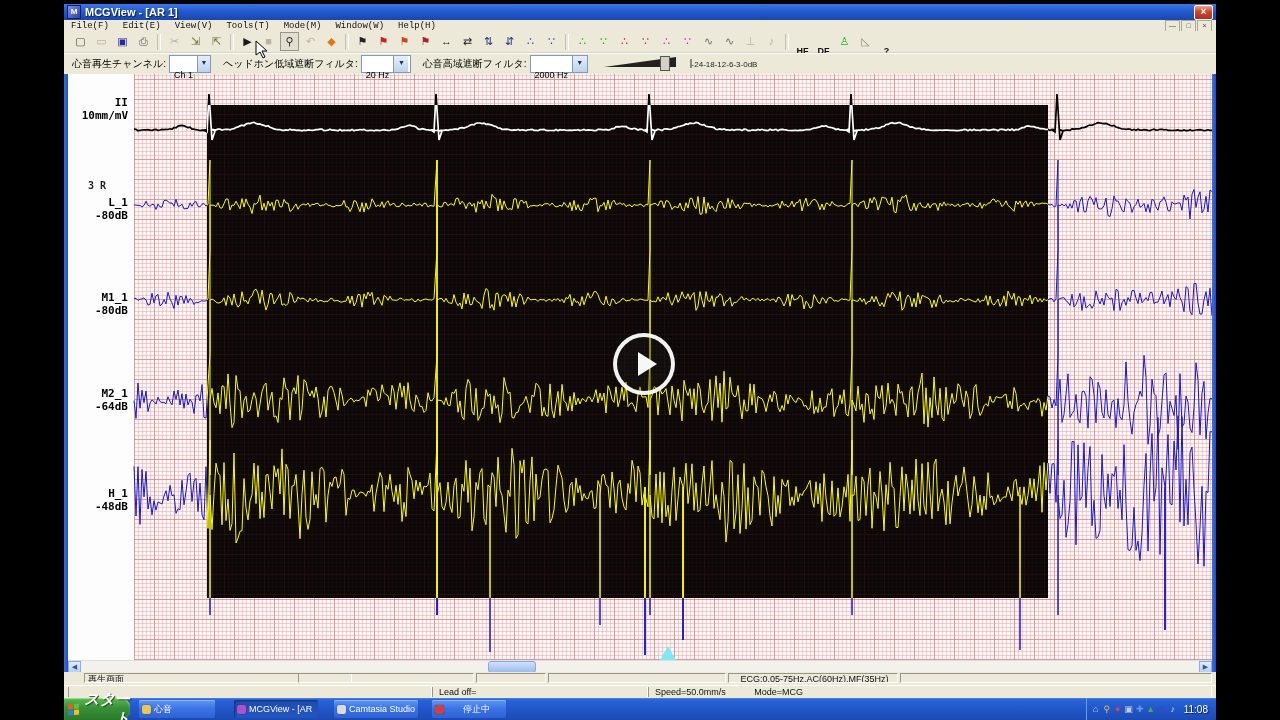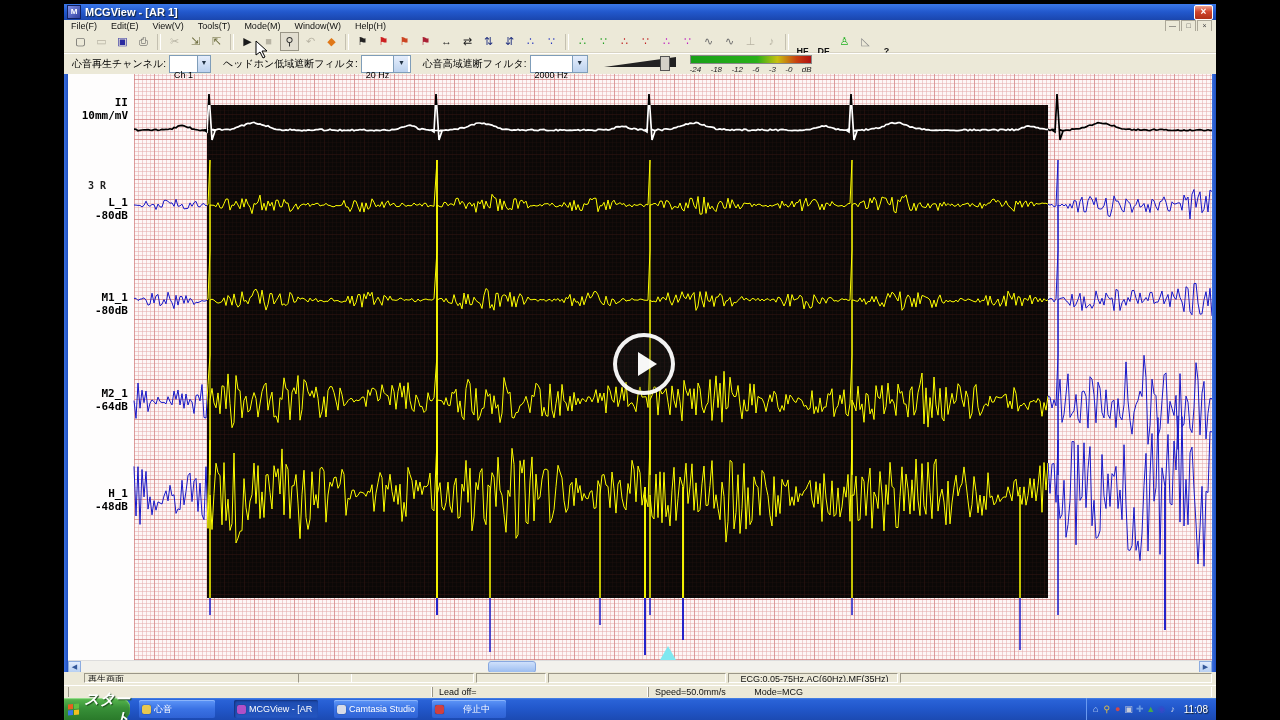--- a/index.html
+++ b/index.html
@@ -13,21 +13,21 @@
     display:flex;align-items:center;padding:0 3px;box-sizing:border-box;z-index:6;}
   #app-icon{width:12px;height:12px;background:linear-gradient(135deg,#8090e8,#3040a0);
     border:1px solid #102060;margin-right:4px;color:#fff;font-size:8px;line-height:11px;text-align:center;font-weight:bold;}
   #title-text{color:#fff;font-size:11px;font-weight:bold;text-shadow:1px 1px 1px #123;flex:1;}
   #close-btn{width:17px;height:13px;background:linear-gradient(180deg,#f0a090,#d0442c 45%,#b03018);
     border:1px solid #fff;border-radius:2px;color:#fff;font-size:10px;line-height:12px;text-align:center;font-weight:bold;}
   
   #menubar{position:absolute;left:64px;top:20px;width:1152px;height:11px;background:#ece9d8;
     display:flex;align-items:center;font-size:9px;z-index:6;}
   .menu-items{display:flex;flex:1;}
-  .menu-item{padding:16px 7px;color:#111;}
+  .menu-item{padding:16px 7px;color:#111;font-family:Liberation Mono, monospace;}
   .mdi-btns{display:flex;gap:1px;margin-right:4px;}
   .mdi-btn{width:13px;height:10px;background:#ece9d8;border:1px solid #aca899;font-size:7px;
     line-height:9px;text-align:center;color:#444;}
   
   #toolbar{position:absolute;left:64px;top:31px;width:1152px;height:22px;background:#ece9d8;
     border-bottom:1px solid #d8d4c4;display:flex;align-items:center;padding-left:6px;box-sizing:border-box;z-index:6;}
   .tb-btn{width:17px;height:17px;line-height:16px;text-align:center;font-size:11px;display:inline-block;
     margin:0 1px;border:1px solid transparent;}
   .tb-btn.txt{font-weight:bold;font-size:9px;margin-top:20px;}
   .tb-btn.pressed{border:1px solid #9a9687;background:#e2ded0;}
@@ -38,21 +38,21 @@
     border-top:1px solid #fff;display:flex;align-items:center;padding-left:8px;box-sizing:border-box;
     font-size:10px;z-index:6;}
   .ctrl-label{color:#000;margin-right:3px;white-space:nowrap;}
   .combo{display:inline-flex;align-items:stretch;height:16px;background:#fff;border:1px solid #7f9db9;
     margin-right:12px;}
   .combo-val{padding:0 4px;font-size:9px;line-height:14px;white-space:nowrap;margin-top:12px;}
   .combo-btn{width:14px;background:linear-gradient(180deg,#e6eefc,#bcd2ee);border-left:1px solid #7f9db9;
     font-size:7px;line-height:14px;text-align:center;color:#234;}
   #vol-wedge{margin:0 10px 0 4px;position:relative;}
   #vol-thumb{position:absolute;left:56px;top:0;width:8px;height:13px;background:#d4d0c8;border:1px solid #555;}
-  .meter{display:flex;flex-direction:column;width:122px;font-style:italic;}
+  .meter{display:flex;flex-direction:row;width:122px;}
   .meter-bar{height:7px;border:1px solid #888;
     background:linear-gradient(90deg,#18a018 0%,#28b018 55%,#c8c010 72%,#c84010 88%,#b01010 100%);}
   .meter-ticks{display:flex;justify-content:space-between;font-size:8px;color:#222;margin-top:1px;}
   
   #wavearea{position:absolute;left:64px;top:74px;width:1152px;height:598px;background:#fff;z-index:4;}
   #gutter{position:absolute;left:4px;top:0;width:66px;height:586px;background:#fefdfd;}
   .ch-label{position:absolute;right:6px;width:60px;text-align:right;
     font-family:"DejaVu Sans Mono",monospace;font-size:11px;font-weight:bold;color:#000;line-height:13px;}
   #side-label{position:absolute;left:20px;top:106px;font-family:"DejaVu Sans Mono",monospace;
     font-size:10px;font-weight:bold;color:#222;}

